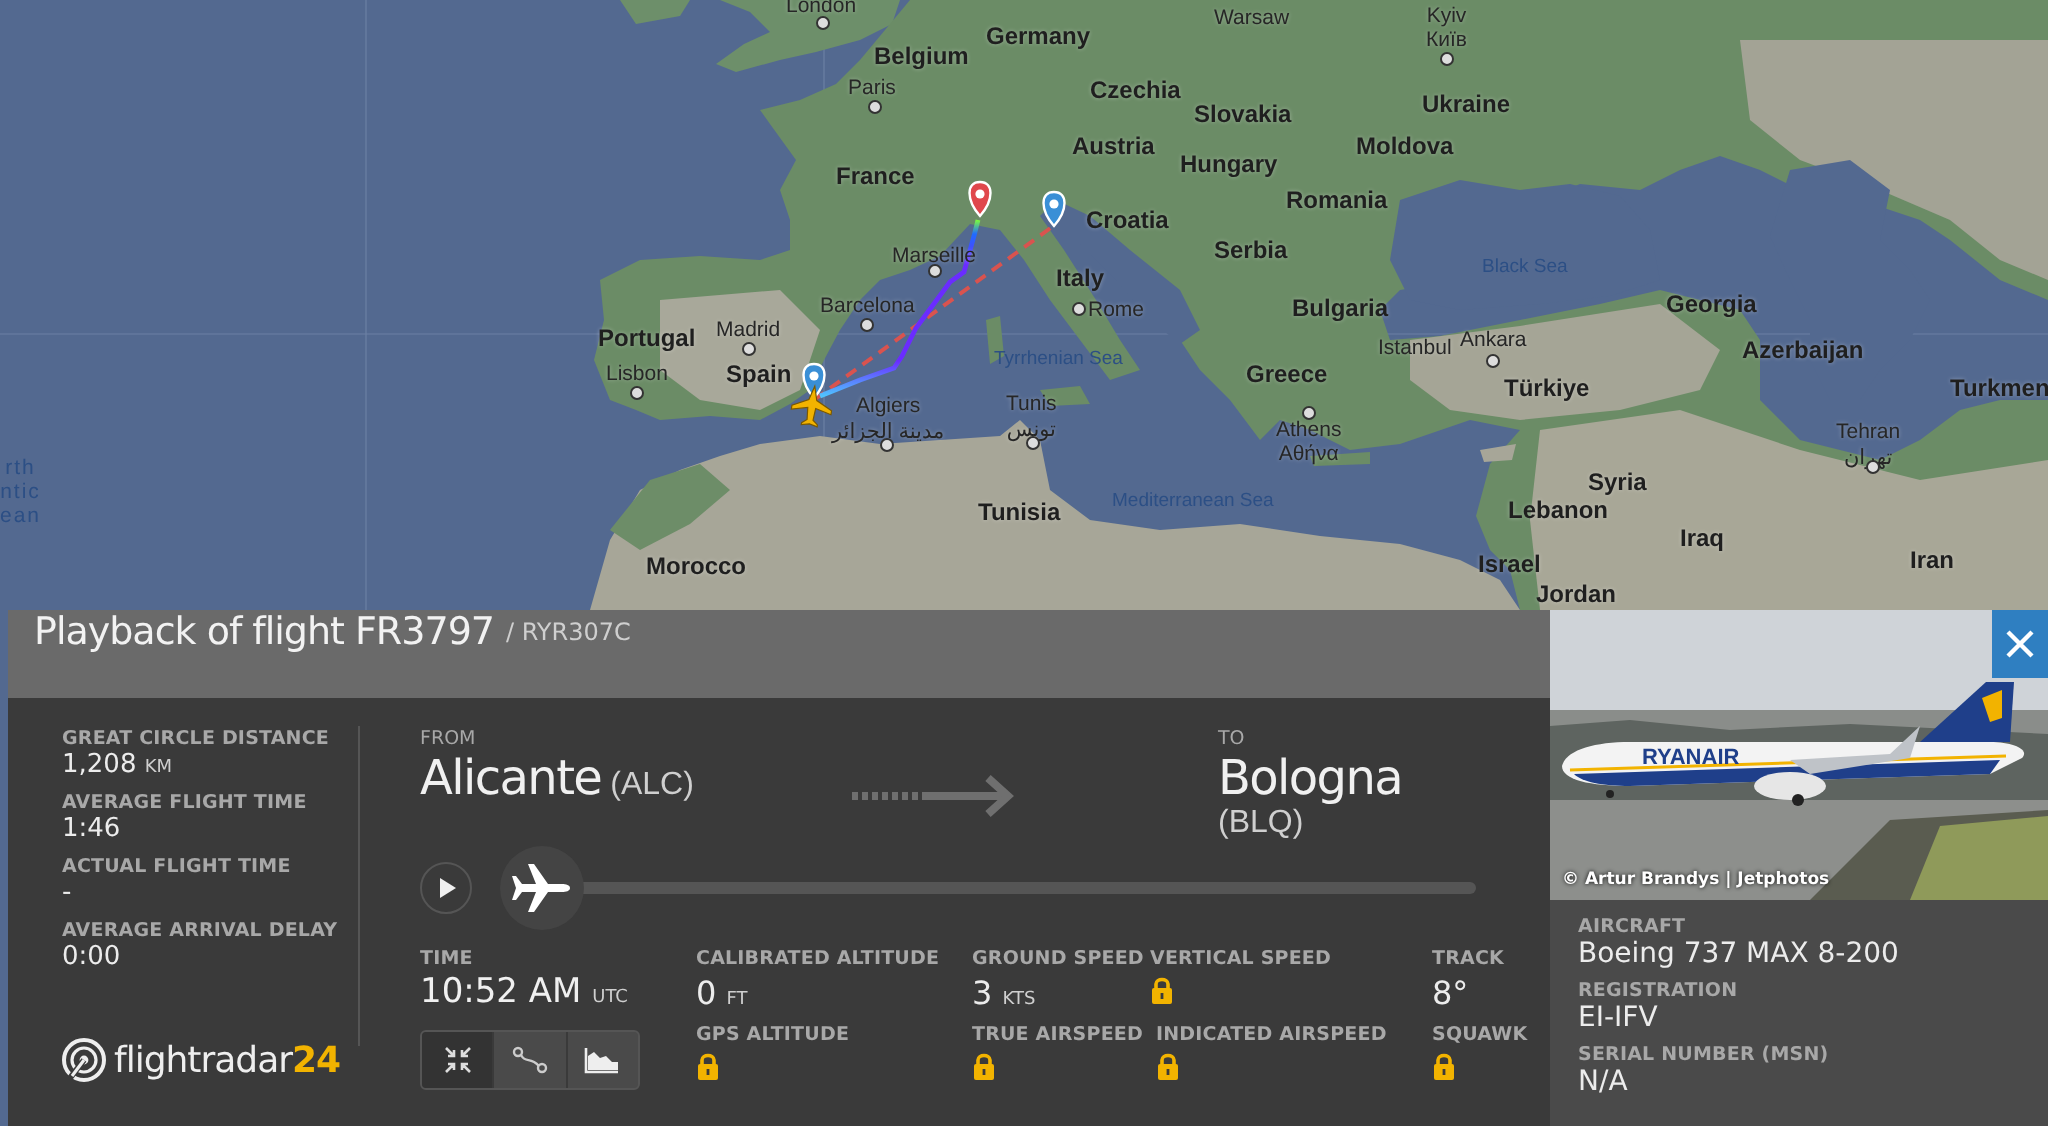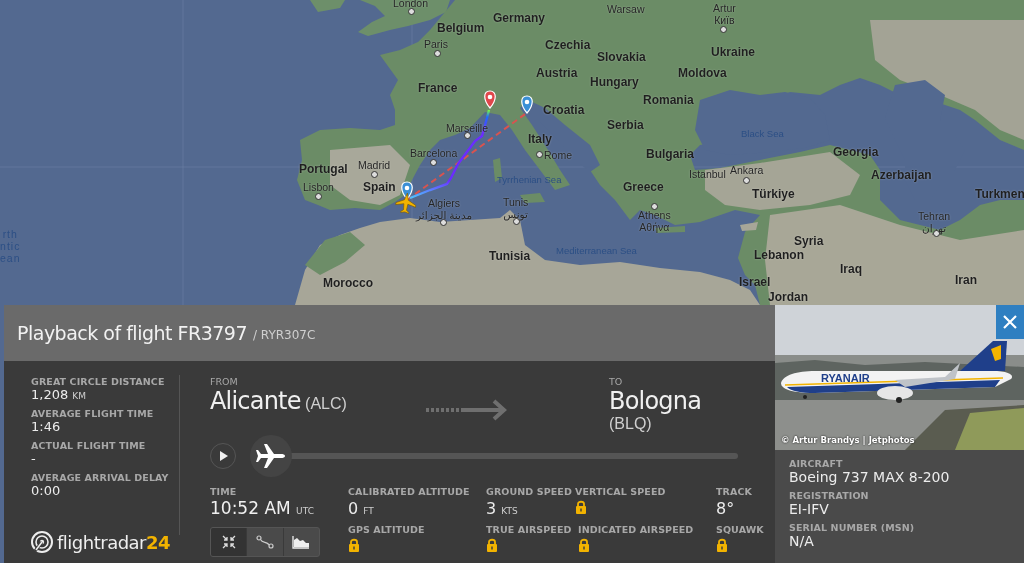--- a/index.html
+++ b/index.html
@@ -7,21 +7,21 @@
   #map { position: absolute; left: 0; top: 0; width: 1024px; height: 563px; background: #536990; overflow: hidden; }
   #map svg.map-svg { position: absolute; left: 0; top: 0; }
   .map-label { position: absolute; color: #1f1f1f; font-size: 12px; font-weight: bold; white-space: nowrap; text-shadow: 0 0 2px rgba(255,255,255,0.35); font-family: "Liberation Sans", sans-serif; }
   .map-label.city { font-weight: normal; font-size: 10.5px; color: #262626; }
   .map-label.sea { font-weight: normal; font-size: 9.5px; color: #2c4f85; text-shadow: none; }
   .map-label.ocean { font-weight: normal; font-size: 10.5px; color: #2c4f85; letter-spacing: 1px; text-shadow: none; line-height: 12px; }
   .city-dot { position: absolute; width: 7px; height: 7px; border-radius: 50%; border: 1.5px solid #333; background: #ddd; }
 
   
   #panel { position: absolute; left: 4px; top: 305px; width: 771px; height: 258px; background: #3a3a3a; color: #e6e6e6; }
-  #panel-header { height: 56px; background: #6a6a6a; display: flex; align-items: center; padding-left: 13px; }
+  #panel-header { height: 44px; background: #6a6a6a; display: flex; padding-left: 13px; }
   #panel-title { font-size: 19px; color: #f2f2f2; font-family: "DejaVu Sans", sans-serif; letter-spacing: -0.5px; }
   #panel-callsign { font-size: 12px; color: #cfcfcf; margin-left: 6px; margin-top: 4px; font-family: "DejaVu Sans", sans-serif; }
   #panel-body { position: relative; height: 174px; }
 
   .stat-label { font-size: 9.5px; color: #a8a8a8; font-weight: bold; text-transform: uppercase; letter-spacing: 0.1px; font-family: "DejaVu Sans", sans-serif; }
   .stat-value { font-size: 13px; color: #ececec; font-family: "DejaVu Sans", sans-serif; }
   .unit { font-size: 9px; color: #cfcfcf; }
 
   #left-stats { position: absolute; left: 27px; top: 15px; width: 150px; }
   #left-stats .stat { margin-bottom: 6px; }
@@ -156,21 +156,21 @@
       <div class="map-label " style="left: 754px; top: 248px; white-space: pre; text-align: center;">Lebanon</div>
       <div class="map-label " style="left: 840px; top: 262px; white-space: pre; text-align: center;">Iraq</div>
       <div class="map-label " style="left: 955px; top: 273px; white-space: pre; text-align: center;">Iran</div>
       <div class="map-label " style="left: 489px; top: 249px; white-space: pre; text-align: center;">Tunisia</div>
       <div class="map-label " style="left: 739px; top: 275px; white-space: pre; ">Israel</div>
       <div class="map-label " style="left: 323px; top: 276px; white-space: pre; text-align: center;">Morocco</div>
       <div class="map-label " style="left: 768px; top: 290px; white-space: pre; text-align: center;">Jordan</div>
       <div class="map-label city" style="left: 393px; top: -3px; white-space: pre; text-align: center;">London</div>
       <div class="city-dot" style="left: 408px; top: 8px;"></div>
       <div class="map-label city" style="left: 607px; top: 3px; white-space: pre; text-align: center;">Warsaw</div>
-      <div class="map-label city" style="left: 713px; top: 2px; white-space: pre; text-align: center;">Artur
+      <div class="map-label city" style="left: 713px; top: 2px; white-space: pre; text-align: center;">Kyiv
 Київ</div>
       <div class="city-dot" style="left: 720px; top: 26px;"></div>
       <div class="map-label city" style="left: 424px; top: 38px; white-space: pre; text-align: center;">Paris</div>
       <div class="city-dot" style="left: 434px; top: 50px;"></div>
       <div class="map-label city" style="left: 446px; top: 122px; white-space: pre; text-align: center;">Marseille</div>
       <div class="city-dot" style="left: 464px; top: 132px;"></div>
       <div class="map-label city" style="left: 410px; top: 147px; white-space: pre; text-align: center;">Barcelona</div>
       <div class="city-dot" style="left: 430px; top: 159px;"></div>
       <div class="map-label city" style="left: 358px; top: 159px; white-space: pre; text-align: center;">Madrid</div>
       <div class="city-dot" style="left: 371px; top: 171px;"></div>

